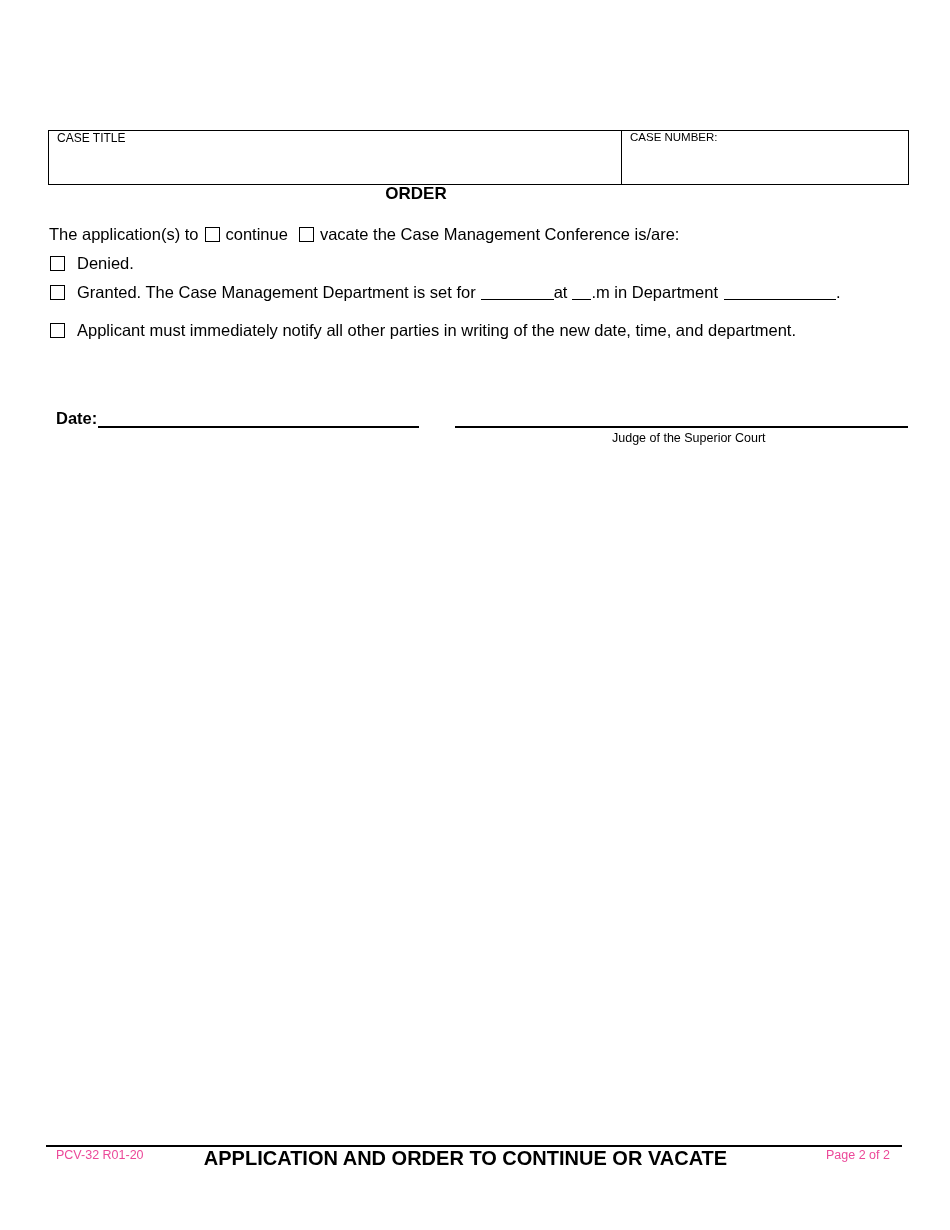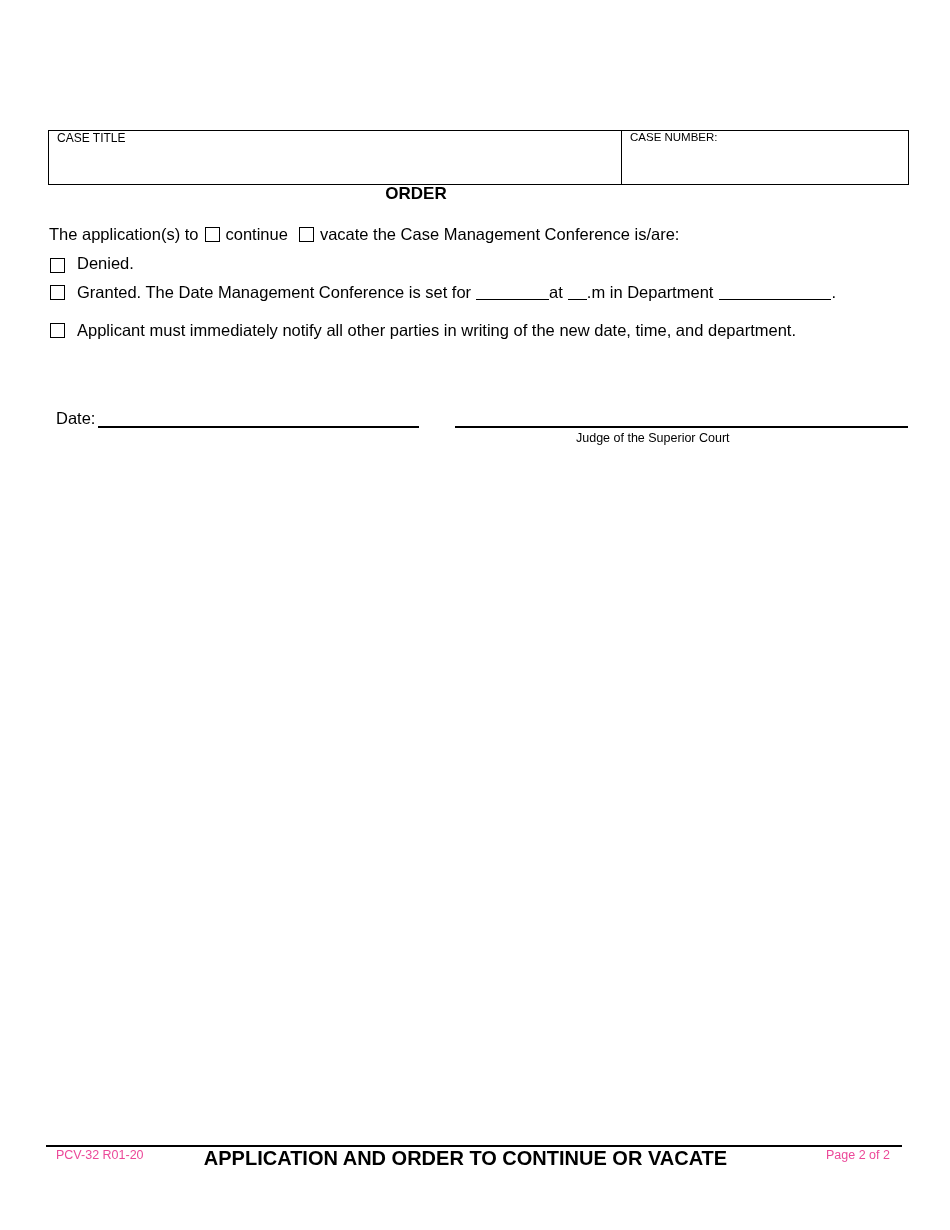--- a/index.html
+++ b/index.html
@@ -39,44 +39,44 @@
 <div class="abs order-title">ORDER</div>
 
 <div class="abs line" style="left:49px; top:225px;">
   <span>The application(s) to</span>
   <span class="cb" style="margin-left:6px; margin-right:6px;"></span>
   <span>continue</span>
   <span class="cb" style="margin-left:11px; margin-right:6px;"></span>
   <span>vacate the Case Management Conference is/are:</span>
 </div>
 
-<div class="abs line" style="left:50px; top:254px;align-items:flex-end;">
+<div class="abs line" style="left:50px; top:254px;">
   <span class="cb" style="margin-right:12px;"></span>
   <span>Denied.</span>
 </div>
 
 <div class="abs line" style="left:50px; top:283px;">
   <span class="cb" style="margin-right:12px;"></span>
-  <span>Granted.  The Date Management Conference is set for</span>
+  <span>Granted.  The Case Management Department is set for</span>
   <span class="blank" style="width:73px; margin-left:5px;"><span></span></span>
   <span>at</span>
   <span class="blank" style="width:19px; margin-left:5px;"><span></span></span>
   <span>.m in Department</span>
   <span class="blank" style="width:112px; margin-left:6px;"><span></span></span>
   <span>.</span>
 </div>
 
 <div class="abs line" style="left:50px; top:321px;">
   <span class="cb" style="margin-right:12px;"></span>
   <span>Applicant must immediately notify all other parties in writing of the new date, time, and department.</span>
 </div>
 
-<div class="abs" style="left:56px; top:409px; font-size:16.5px;">Date:</div>
+<div class="abs" style="left:56px; top:409px; font-size:16.5px;font-weight:bold;">Date:</div>
 <div class="abs sig-line" style="left:98px; top:426px; width:321px;"><span></span></div>
 <div class="abs sig-line" style="left:455px; top:426px; width:453px;"></div>
-<div class="abs" style="left:576px; top:431px; font-size:12.5px;">Judge of the Superior Court</div>
+<div class="abs" style="left:612px; top:431px; font-size:12.5px;">Judge of the Superior Court</div>
 
 <div class="abs footer-rule"></div>
 <div class="abs footer-small" style="left:56px; top:1148px;">PCV-32  R01-20</div>
 <div class="abs footer-title">
   <div>APPLICATION AND ORDER TO CONTINUE OR VACATE</div>
 </div>
 <div class="abs footer-small" style="left:826px; top:1148px;">Page 2 of 2</div>
 
 </body></html>

